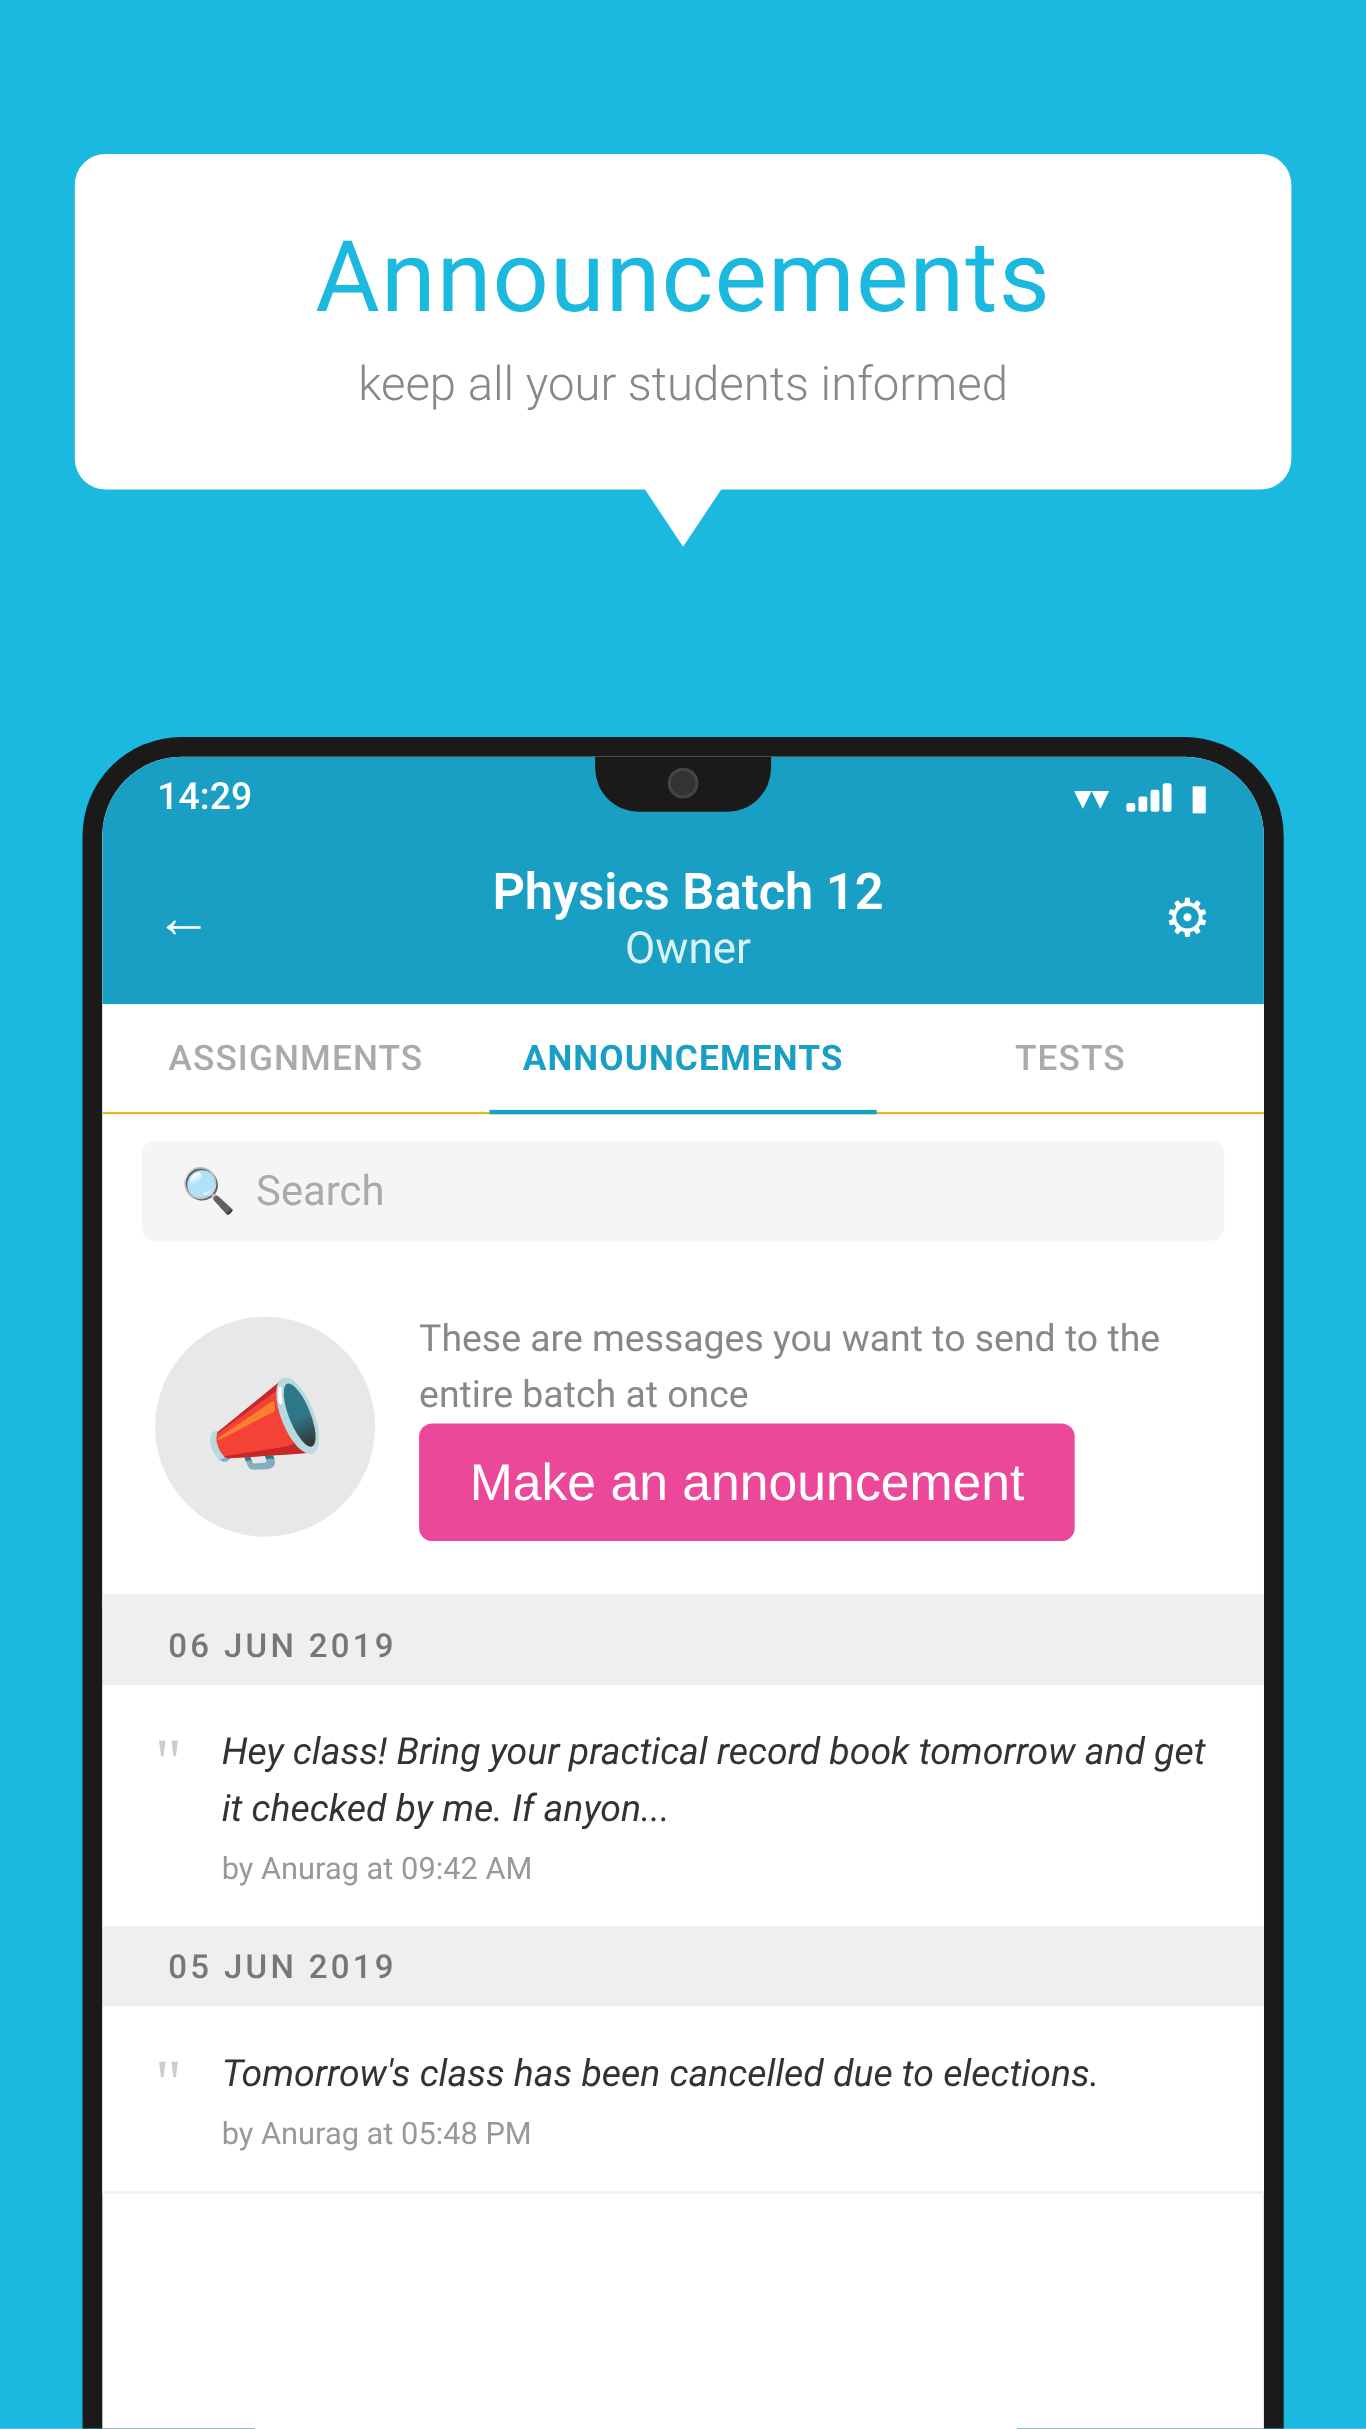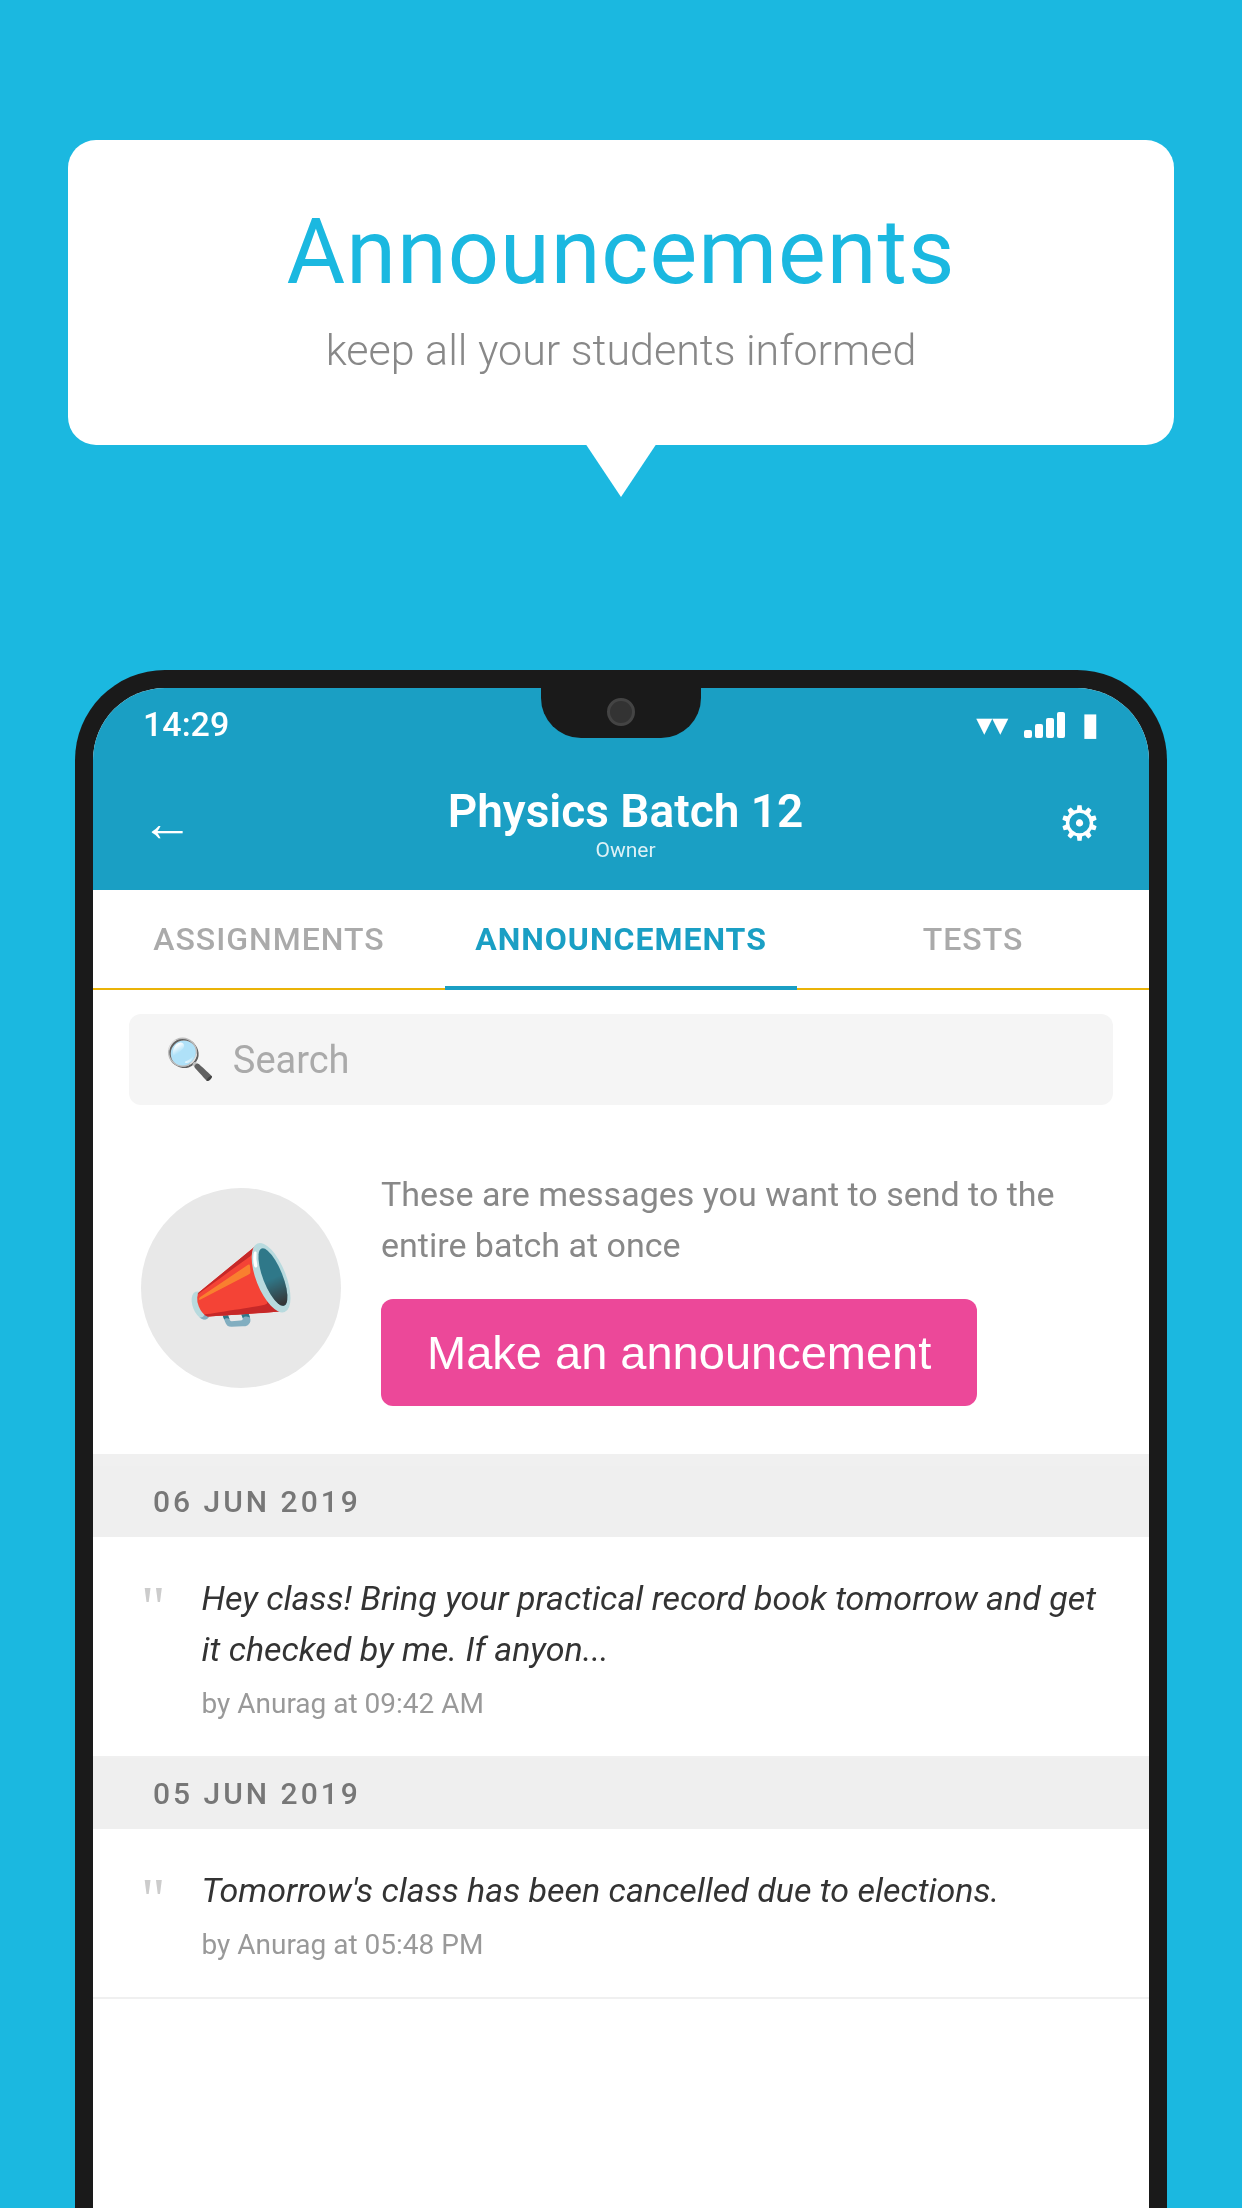--- a/index.html
+++ b/index.html
@@ -157,21 +157,21 @@
     .header-center {
       text-align: center;
     }
     .header-title {
       color: white;
       font-size: 46px;
       font-weight: 600;
     }
     .header-subtitle {
       color: rgba(255,255,255,0.85);
-      font-size: 21px;
+      font-size: 40px;
       font-weight: 400;
     }
     .gear-icon {
       color: white;
       font-size: 48px;
       cursor: pointer;
     }
 
     
     .tabs {
@@ -249,21 +249,20 @@
     .megaphone-icon {
       font-size: 90px;
     }
     .promo-right {
       flex: 1;
     }
     .promo-desc {
       color: #888;
       font-size: 34px;
       line-height: 1.5;
-      margin-bottom: 28px;
     }
     .make-announcement-btn {
       background: #ec4899;
       color: white;
       border: none;
       border-radius: 12px;
       padding: 26px 46px;
       font-size: 47px;
       font-weight: 500;
       cursor: pointer;

